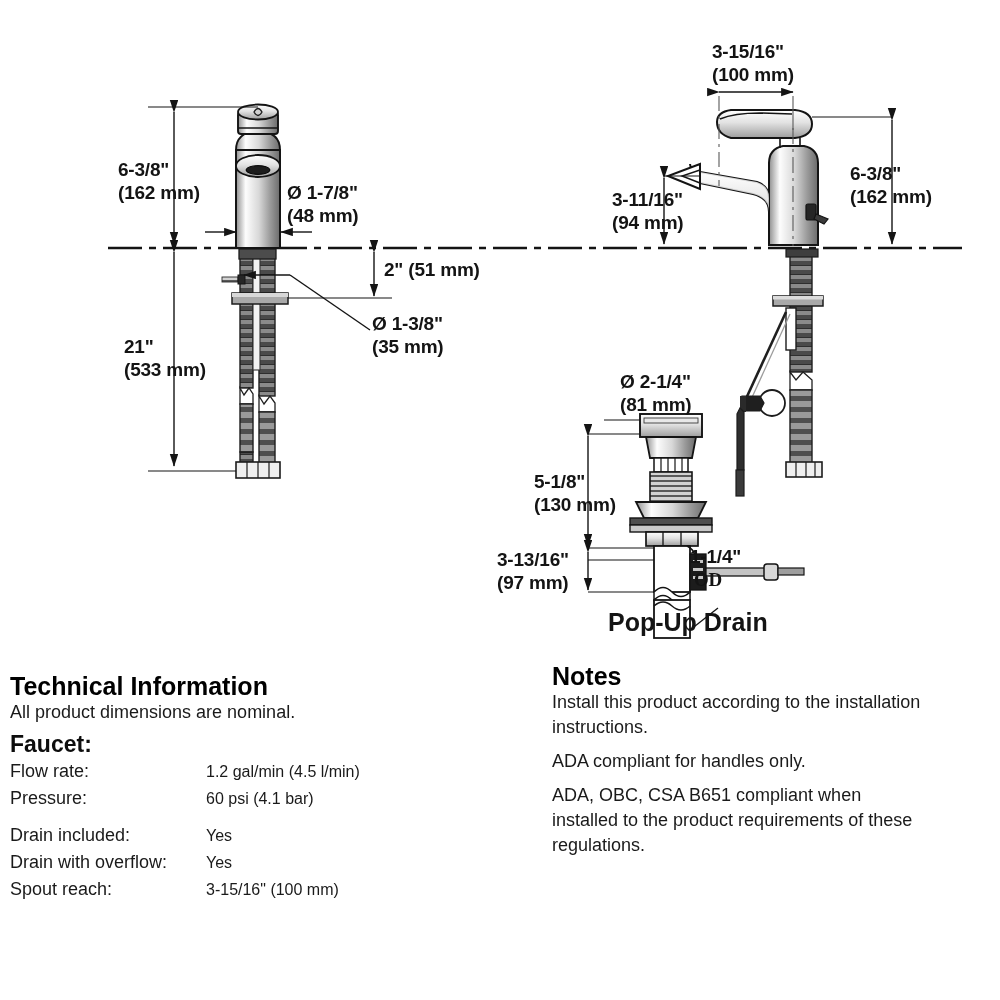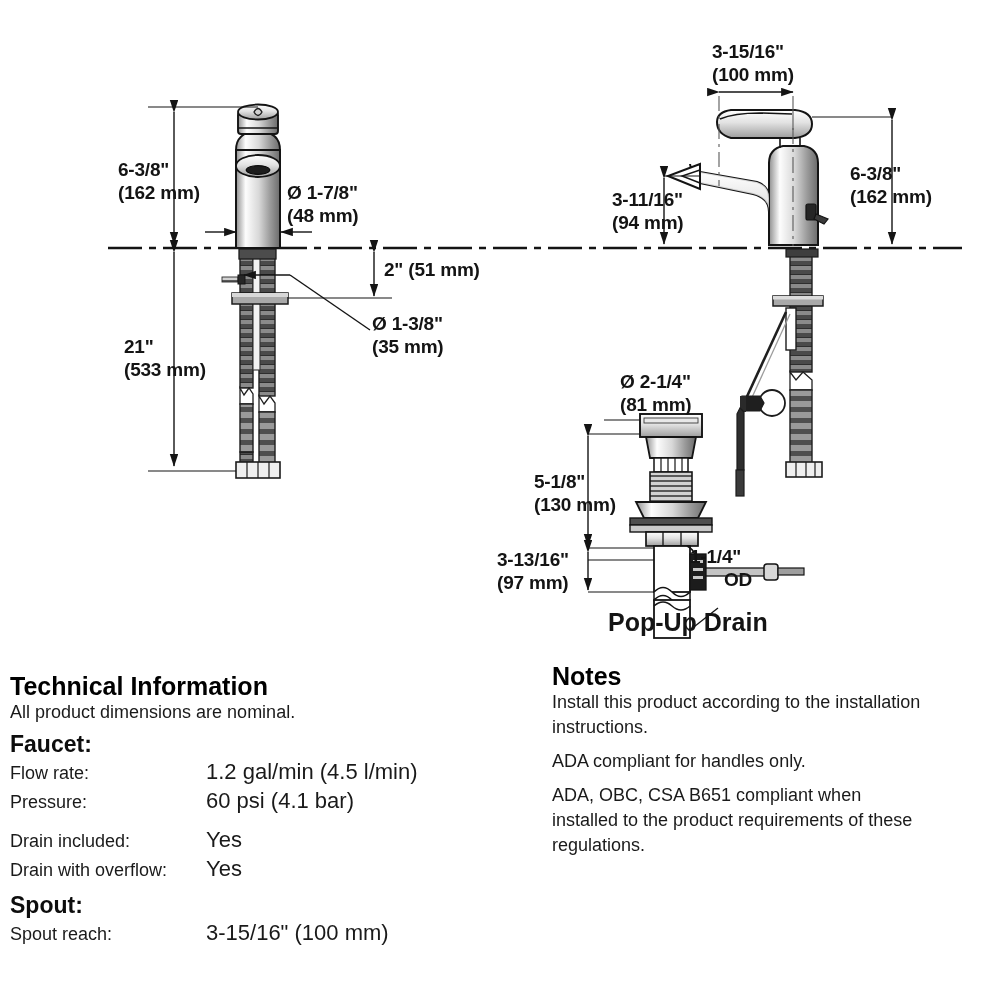--- a/index.html
+++ b/index.html
@@ -79,21 +79,21 @@
     line-height: 27px;
   }
   .spec-label {
     width: 196px;
     font-size: 18px;
     font-weight: normal;
     color: #1a1a1a;
     white-space: nowrap;
   }
   .spec-value {
-    font-size: 22px;
+    font-size: 16px;
     font-weight: normal;
     color: #1a1a1a;
     white-space: nowrap;
   }
   .note-line {
     font-size: 18px;
     font-weight: normal;
     color: #1a1a1a;
     line-height: 25px;
     white-space: nowrap;
@@ -372,21 +372,21 @@
   <div class="dim" style="left:620px; top:370px;"><span>Ø 2-1/4"</span>
 <span>(81 mm)</span></div>
 
   <div class="dim" style="left:534px; top:470px;"><span>5-1/8"</span>
 <span>(130 mm)</span></div>
 
   <div class="dim" style="left:497px; top:548px;"><span>3-13/16"</span>
 <span>(97 mm)</span></div>
 
   <div class="dim" style="left:690px; top:545px;"><span>1-1/4"</span>
-<span style="padding-left:34px;">OD</span></div>
+<span style="padding-left:4px;font-family:Liberation Serif, serif;">OD</span></div>
 
   <div class="partlabel" style="left:608px; top:608px;">Pop-Up Drain</div>
 
   <div class="block" style="left:10px; top:672px; width:470px;">
 
     <div class="h1">Technical Information</div>
     <div class="sub">All product dimensions are nominal.</div>
 
     <div class="h2" style="margin-top:6px;">Faucet:</div>
 
@@ -401,21 +401,20 @@
     <div class="gap-sm"></div>
     <div class="spec-row">
       <div class="spec-label">Drain included:</div>
       <div class="spec-value">Yes</div>
     </div>
     <div class="spec-row">
       <div class="spec-label">Drain with overflow:</div>
       <div class="spec-value">Yes</div>
     </div>
 
-    <div class="h2" style="margin-top:8px;">Spout:</div>
 
     <div class="spec-row">
       <div class="spec-label">Spout reach:</div>
       <div class="spec-value">3-15/16" (100 mm)</div>
     </div>
   </div>
 
   <div class="block" style="left:552px; top:662px; width:420px;">
 
     <div class="h1">Notes</div>

